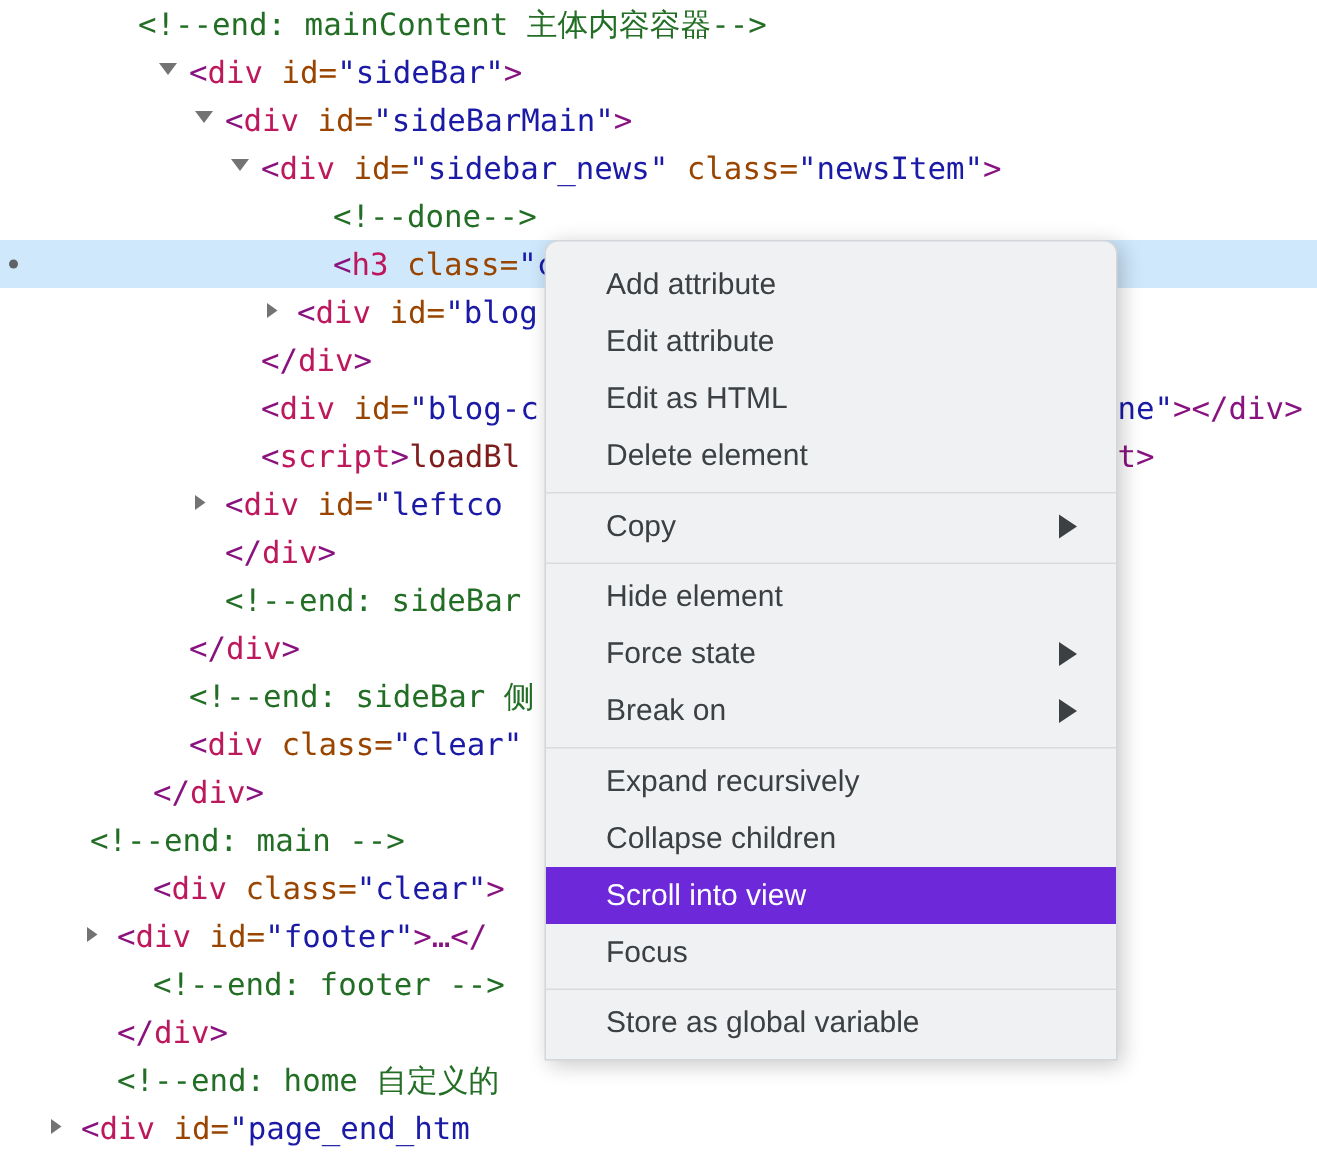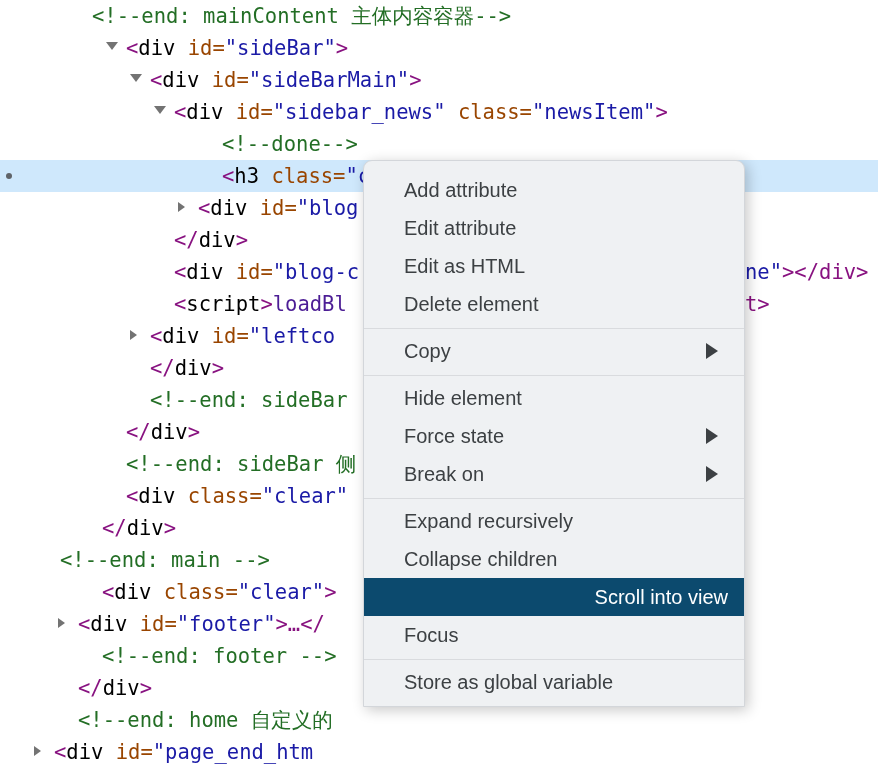--- a/index.html
+++ b/index.html
@@ -61,25 +61,25 @@
     border-right: 6px solid transparent;
     border-top: 8px solid #737373;
     top: -1px;
   }
   .twisty-slot {
     display: inline-block;
     width: 20px;
     text-align: left;
   }
   .tk-punct   { color: #881280; }
-  .tk-tag     { color: #000000; margin-top: 39px; }
+  .tk-tag     { color: #be185d; margin-top: 39px; }
   .tk-attr    { color: #994500; }
   .tk-value   { color: #1a1aa6; }
   .tk-comment { color: #236e25; }
-  .tk-text    { color: #4c1d95; }
+  .tk-text    { color: #7f1d1d; }
   .tk-eq      { color: #994500; }
 
   
   #context-menu {
     position: absolute;
     left: 363px;
     top: 160px;
     width: 382px;
     background: #eff1f3;
     border: 1px solid #d3d6da;
@@ -102,23 +102,22 @@
   .menu-item {
     position: relative;
     height: 38px;
     line-height: 38px;
     padding: 0 16px 0 40px;
     font-size: 20px;
     color: #3c4043;
     white-space: nowrap;
   }
   .menu-item.highlight {
-    background: #0c4a6e;
+    background: #6d28d9;
     color: #ffffff;
-    text-align: right;
   }
   .submenu-arrow {
     position: absolute;
     right: 26px;
     top: 50%;
     margin-top: -8px;
     width: 0;
     height: 0;
     border-left: 12px solid #3c4043;
     border-top: 8px solid transparent;

